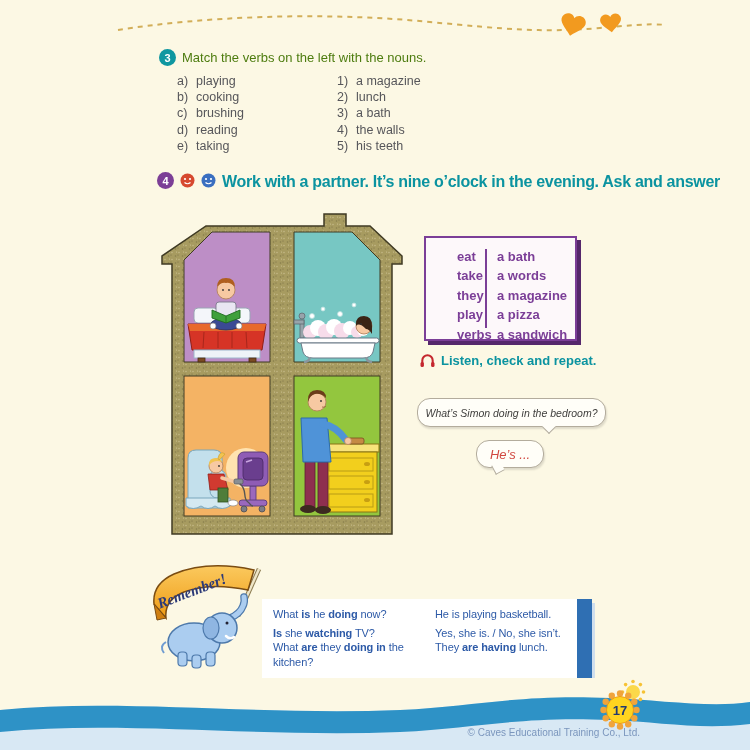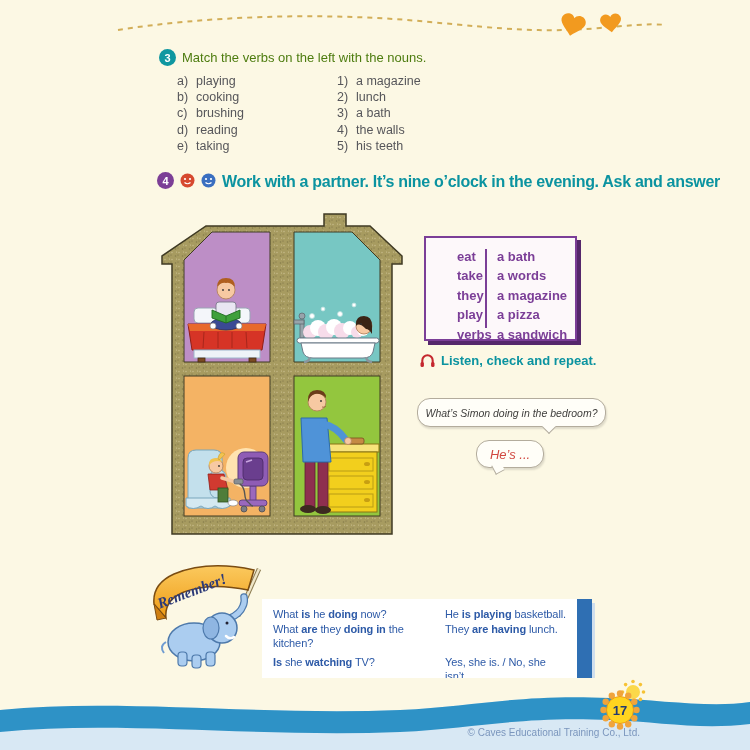--- a/index.html
+++ b/index.html
@@ -45,21 +45,21 @@
   #bubble-q{left:417px;top:398px;width:187px;height:27px;font-size:10.5px;color:#3f3e3c;}
   #bubble-q .tail{left:126px;}
   #bubble-a{left:476px;top:440px;width:66px;height:26px;font-size:13px;color:#d14840;}
   #bubble-a .tail{left:16px;transform:rotate(62deg);}
   
   #remember-svg{position:absolute;left:148px;top:560px;}
   #grammar-box{position:absolute;left:262px;top:599px;width:330px;height:84px;background:#ffffff;
                box-shadow:3px 4px 0 #cfdeed;}
   #grammar-bar{position:absolute;right:0;top:0;bottom:0;width:15px;background:#2f6fb3;}
   #grammar-rows{position:absolute;left:11px;right:22px;top:8px;}
-  .gram-row{display:grid;grid-template-columns:156px 1fr;column-gap:16px;
+  .gram-row{display:grid;grid-template-columns:156px 1fr;column-gap:6px;
             font-size:11px;color:#2d5aa7;line-height:14.5px;letter-spacing:-0.1px;}
   .gram-row.last{margin-top:4px;}
   
   #footer-svg{position:absolute;left:0;top:678px;}
   #copyright{position:absolute;top:727px;right:110px;font-size:10px;color:#7b96bd;}
   #top-decor{position:absolute;left:0;top:0;}
   #house-svg{position:absolute;left:160px;top:212px;}
 </style>
 </head>
 <body>
@@ -316,29 +316,29 @@
       <path d="M6,44 L18,58 L9,60 Z" fill="#d07f10" stroke="#7a4c12" stroke-width="1"></path>
       <text transform="rotate(-21 30 46)" x="12" y="42" font-family="Liberation Serif, serif" font-size="15" font-style="italic" font-weight="bold" fill="#2c3a78">Remember!</text>
     </g>
   </svg>
 
   <div id="grammar-box">
     <div id="grammar-bar"></div>
     <div id="grammar-rows">
       <div class="gram-row">
         <div><span>What </span><span style="font-weight: 700;">is</span><span> he </span><span style="font-weight: 700;">doing</span><span> now?</span></div>
-        <div><span>He </span><span style="font-weight: 700;">is playing</span><span> basketball.</span></div>
+        <div><span>He </span><span style="font-weight: 400;">is playing</span><span> basketball.</span></div>
+      </div>
+      <div class="gram-row last">
+        <div><span style="font-weight: 700;">Is</span><span> she </span><span style="font-weight: 700;">watching</span><span> TV?</span></div>
+        <div><span>Yes, she is. / No, she isn’t.</span></div>
       </div>
       <div class="gram-row">
         <div><span>What </span><span style="font-weight: 700;">are</span><span> they </span><span style="font-weight: 700;">doing in</span><span> the kitchen?</span></div>
         <div><span>They </span><span style="font-weight: 700;">are having</span><span> lunch.</span></div>
-      </div>
-      <div class="gram-row last">
-        <div><span style="font-weight: 700;">Is</span><span> she </span><span style="font-weight: 700;">watching</span><span> TV?</span></div>
-        <div><span>Yes, she is. / No, she isn’t.</span></div>
       </div>
     </div>
   </div>
 
   <svg id="footer-svg" width="750" height="72" viewBox="0 0 750 72">
     <rect x="0" y="20" width="750" height="52" fill="#d8e8f4"></rect>
     <path d="M0,32 C120,20 260,38 400,32 C480,28 520,16 610,20 C660,22 710,30 750,24 L750,0 L0,0 Z" fill="#fcf8e4"></path>
     <path d="M0,32 C120,20 260,38 400,32 C480,28 520,16 610,20 C660,22 710,30 750,24
              L750,46 C700,52 660,44 610,42 C520,38 480,50 400,54 C260,60 120,42 0,54 Z" fill="#2e92c6"></path>
     <g>

